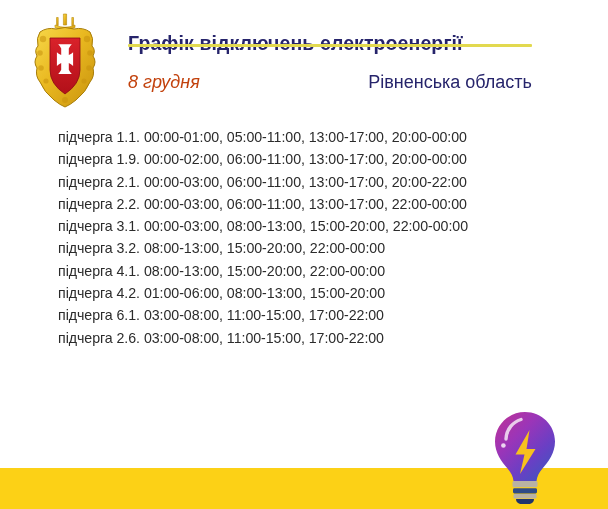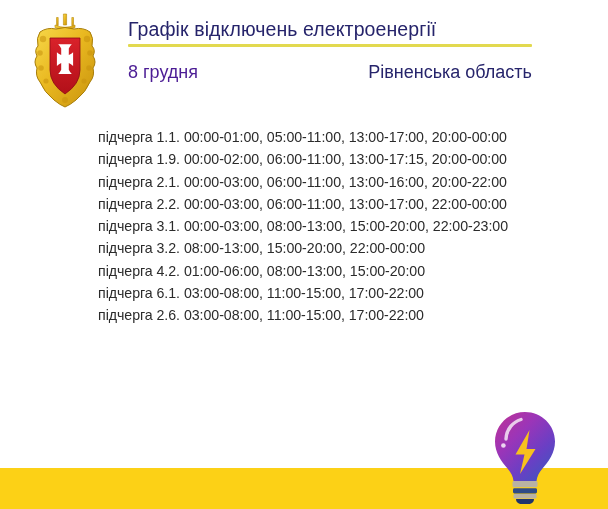--- a/index.html
+++ b/index.html
@@ -38,22 +38,23 @@
     left: 26px;
     top: 8px;
     width: 78px;
     height: 104px;
   }
   #emblem svg { display: block; width: 78px; height: 104px; }
 
   #header-text {
     position: absolute;
     left: 128px;
-    top: 16px;
+    top: 30px;
     width: 410px;
+    font-weight: bold;
   }
 
   #title {
     font-size: 19.5px;
     color: #26246b;
     letter-spacing: 0.1px;
     white-space: nowrap;
     line-height: 26px;
   }
 
@@ -71,47 +72,48 @@
     position: absolute;
     left: 128px;
     top: 62px;
     width: 404px;
     display: flex;
     justify-content: space-between;
     align-items: baseline;
   }
   #subheader .date {
     font-size: 18px;
-    color: #4c1d95;
-    white-space: nowrap;
+    color: #c2410c;
+    white-space: nowrap;
+    font-style: italic;
   }
   #subheader .region {
     font-size: 18px;
     color: #26246b;
     white-space: nowrap;
+    margin-top: 10px;
   }
 
   
   #schedule {
     position: absolute;
     left: 58px;
     top: 126px;
     width: 500px;
   }
   .sched-row {
     height: 22.3px;
     line-height: 22.3px;
     font-size: 14.2px;
     color: #2b2b2b;
     white-space: nowrap;
     letter-spacing: -0.05px;
   }
   .sched-row .queue-label {
     color: #2b2b2b;
-    margin-left: 40px;
   }
   .sched-row .queue-times {
     color: #2b2b2b;
     text-align: right;
   }
 
   
   #footer-bar {
     position: absolute;
     left: 0;
@@ -194,25 +196,26 @@
     <div id="title-rule"></div>
 
     <div id="subheader">
       <span class="date">8 грудня</span>
       <span class="region">Рівненська область</span>
     </div>
   </div>
 
   <div id="schedule">
       <div class="sched-row"><span class="queue-label">підчерга 1.1.</span> <span class="queue-times">00:00-01:00, 05:00-11:00, 13:00-17:00, 20:00-00:00</span></div>
-      <div class="sched-row"><span class="queue-label">підчерга 1.9.</span> <span class="queue-times">00:00-02:00, 06:00-11:00, 13:00-17:15, 20:00-00:00</span></div>
-      <div class="sched-row"><span class="queue-label">підчерга 2.1.</span> <span class="queue-times">00:00-03:00, 06:00-11:00, 13:00-16:00, 20:00-22:00</span></div>
+      <div class="sched-row"><span class="queue-label">підчерга 1.9.</span> <span class="queue-times">00:00-02:00, 06:00-11:00, 13:00-17:00, 20:00-00:00</span></div>
+      <div class="sched-row"><span class="queue-label">підчерга 2.1.</span> <span class="queue-times">00:00-03:00, 06:00-11:00, 13:00-17:00, 20:00-22:00</span></div>
       <div class="sched-row"><span class="queue-label">підчерга 2.2.</span> <span class="queue-times">00:00-03:00, 06:00-11:00, 13:00-17:00, 22:00-00:00</span></div>
-      <div class="sched-row"><span class="queue-label">підчерга 3.1.</span> <span class="queue-times">00:00-03:00, 08:00-13:00, 15:00-20:00, 22:00-23:00</span></div>
+      <div class="sched-row"><span class="queue-label">підчерга 3.1.</span> <span class="queue-times">00:00-03:00, 08:00-13:00, 15:00-20:00, 22:00-00:00</span></div>
       <div class="sched-row"><span class="queue-label">підчерга 3.2.</span> <span class="queue-times">08:00-13:00, 15:00-20:00, 22:00-00:00</span></div>
+      <div class="sched-row"><span class="queue-label">підчерга 4.1.</span> <span class="queue-times">08:00-13:00, 15:00-20:00, 22:00-00:00</span></div>
       <div class="sched-row"><span class="queue-label">підчерга 4.2.</span> <span class="queue-times">01:00-06:00, 08:00-13:00, 15:00-20:00</span></div>
       <div class="sched-row"><span class="queue-label">підчерга 6.1.</span> <span class="queue-times">03:00-08:00, 11:00-15:00, 17:00-22:00</span></div>
       <div class="sched-row"><span class="queue-label">підчерга 2.6.</span> <span class="queue-times">03:00-08:00, 11:00-15:00, 17:00-22:00</span></div>
     </div>
 
   <div id="footer-bar"></div>
 
   <div id="bulb">
     <svg viewBox="0 0 74 96" xmlns="http://www.w3.org/2000/svg">
       <defs>

